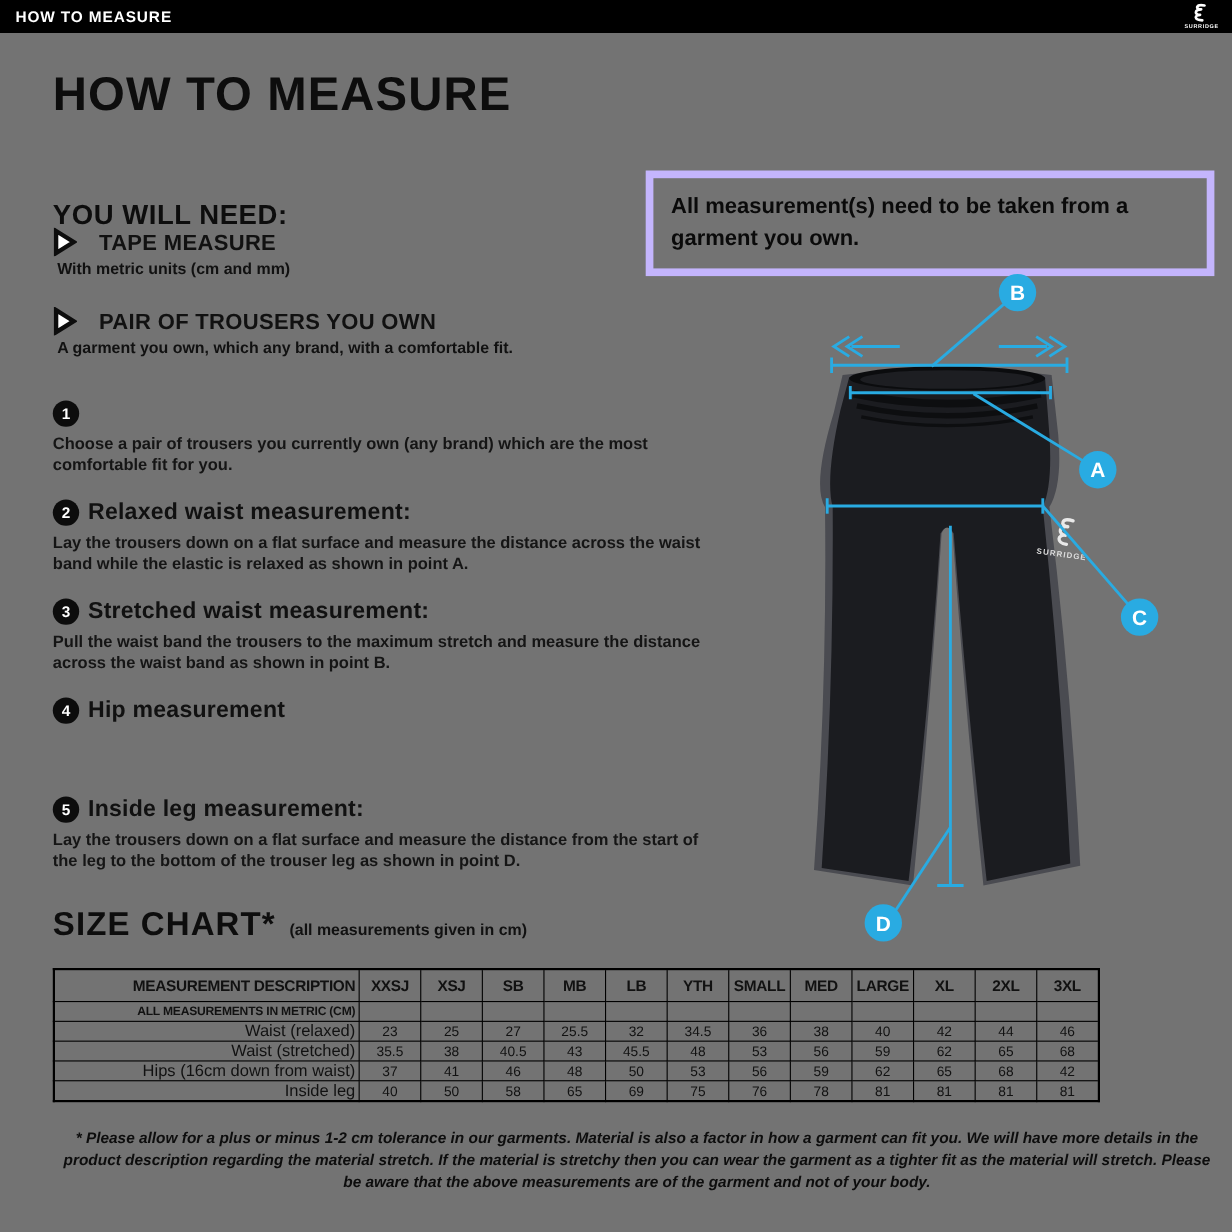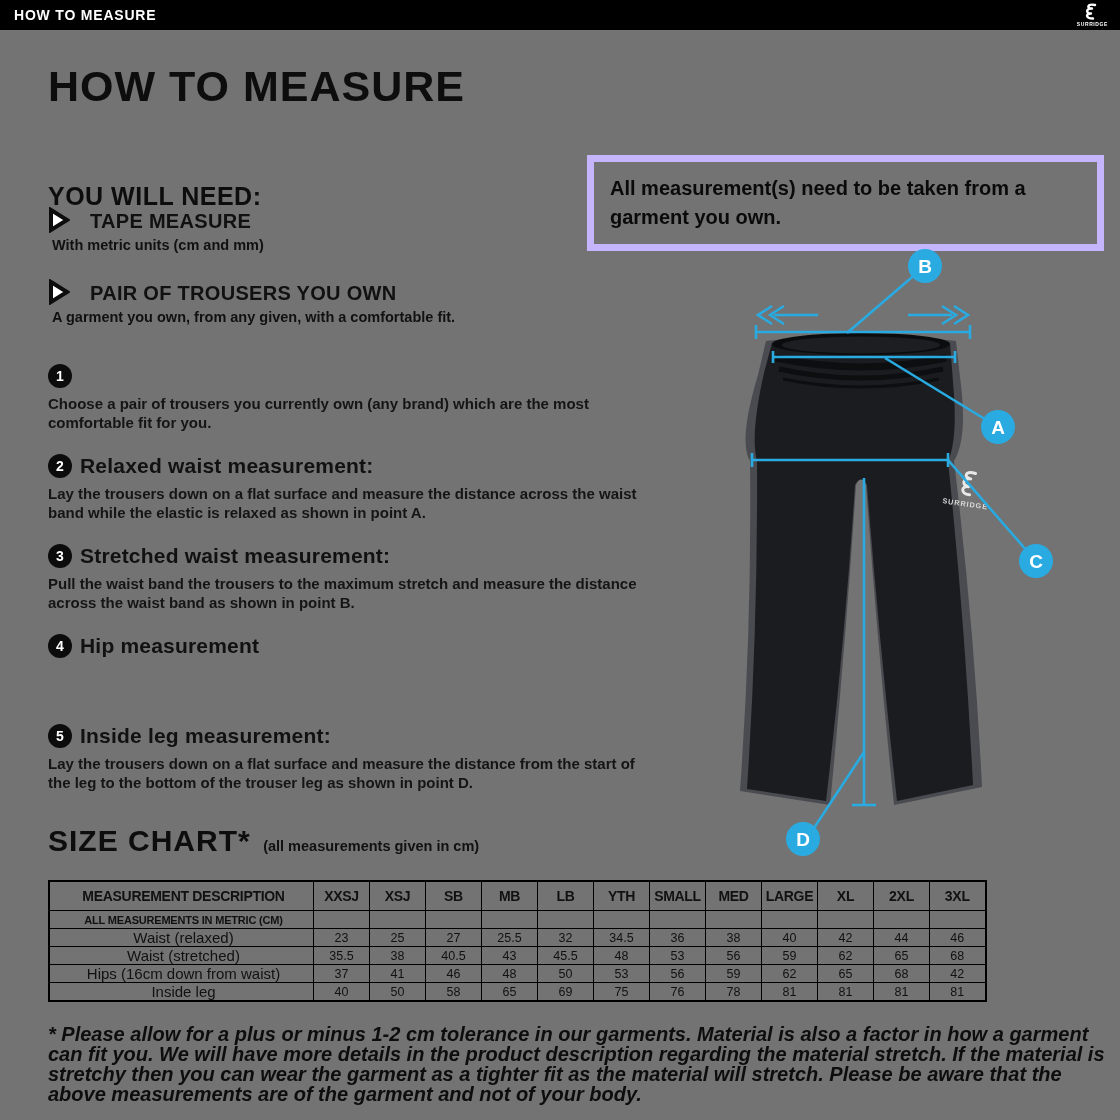--- a/index.html
+++ b/index.html
@@ -43,30 +43,30 @@
   
   .sc-head{position:absolute;left:48px;top:824px;}
   .sc-title{font-size:30px;font-weight:700;letter-spacing:1px;color:#0d0d0d;display:inline;}
   .sc-sub{font-size:14.5px;font-weight:700;margin-left:8px;display:inline;}
 
   table.size-chart{position:absolute;left:48px;top:880px;border-collapse:collapse;table-layout:fixed;
                    font-family:"Liberation Sans",sans-serif;}
   table.size-chart th,table.size-chart td{border:1px solid #000;padding:0 3px;height:17px;
                    text-align:center;font-size:12.5px;overflow:hidden;white-space:nowrap;}
   table.size-chart th{height:28px;font-size:14px;font-weight:700;letter-spacing:-.3px;}
-  table.size-chart .desc-col{width:253px;text-align:center;padding-left:7px;}
+  table.size-chart .desc-col{width:253px;text-align:right;padding-left:20px;}
   table.size-chart col.size-col{width:56px;}
   table.size-chart td.metric-note{font-weight:700;font-size:11px;letter-spacing:-.2px;}
   table.size-chart td.row-label{font-size:15px;font-weight:400;}
   table.size-chart td.val{font-size:12.5px;}
   table.size-chart{border:2px solid #000;}
 
   
-  .disclaimer{position:absolute;left:48px;top:1024px;width:1062px;font-size:20px;font-weight:700;
-              font-style:italic;line-height:20px;color:#0d0d0d;}
+  .disclaimer{position:absolute;left:48px;top:1024px;width:1062px;font-size:14px;font-weight:700;
+              font-style:italic;line-height:20px;color:#0d0d0d;text-align:center;}
 </style>
 </head>
 <body>
 
 <div class="page">
 
   <div class="topbar">
     <div class="topbar-title">HOW TO MEASURE</div>
     <div class="topbar-logo">
       <svg width="20" height="18" viewBox="0 0 20 18">
@@ -90,21 +90,21 @@
     <div class="need-sub">With metric units (cm and mm)</div>
   </div>
 
   <div class="need-item" style="top:279px">
     <div class="row">
       <svg width="22" height="26" viewBox="0 0 22 26">
         <polygon points="3,3 19,13 3,23" fill="#fff" stroke="#0d0d0d" stroke-width="4"></polygon>
       </svg>
       <span class="need-title">PAIR OF TROUSERS YOU OWN</span>
     </div>
-    <div class="need-sub">A garment you own, from any given, with a comfortable fit.</div>
+    <div class="need-sub">A garment you own, which any brand, with a comfortable fit.</div>
   </div>
 
   <div class="step" style="top:364px">
     <div class="step-head">
       <span class="step-num">1</span>
     </div>
     <div class="step-body">Choose a pair of trousers you currently own (any brand) which are the most comfortable fit for you.</div>
   </div>
 
   <div class="step" style="top:454px">

